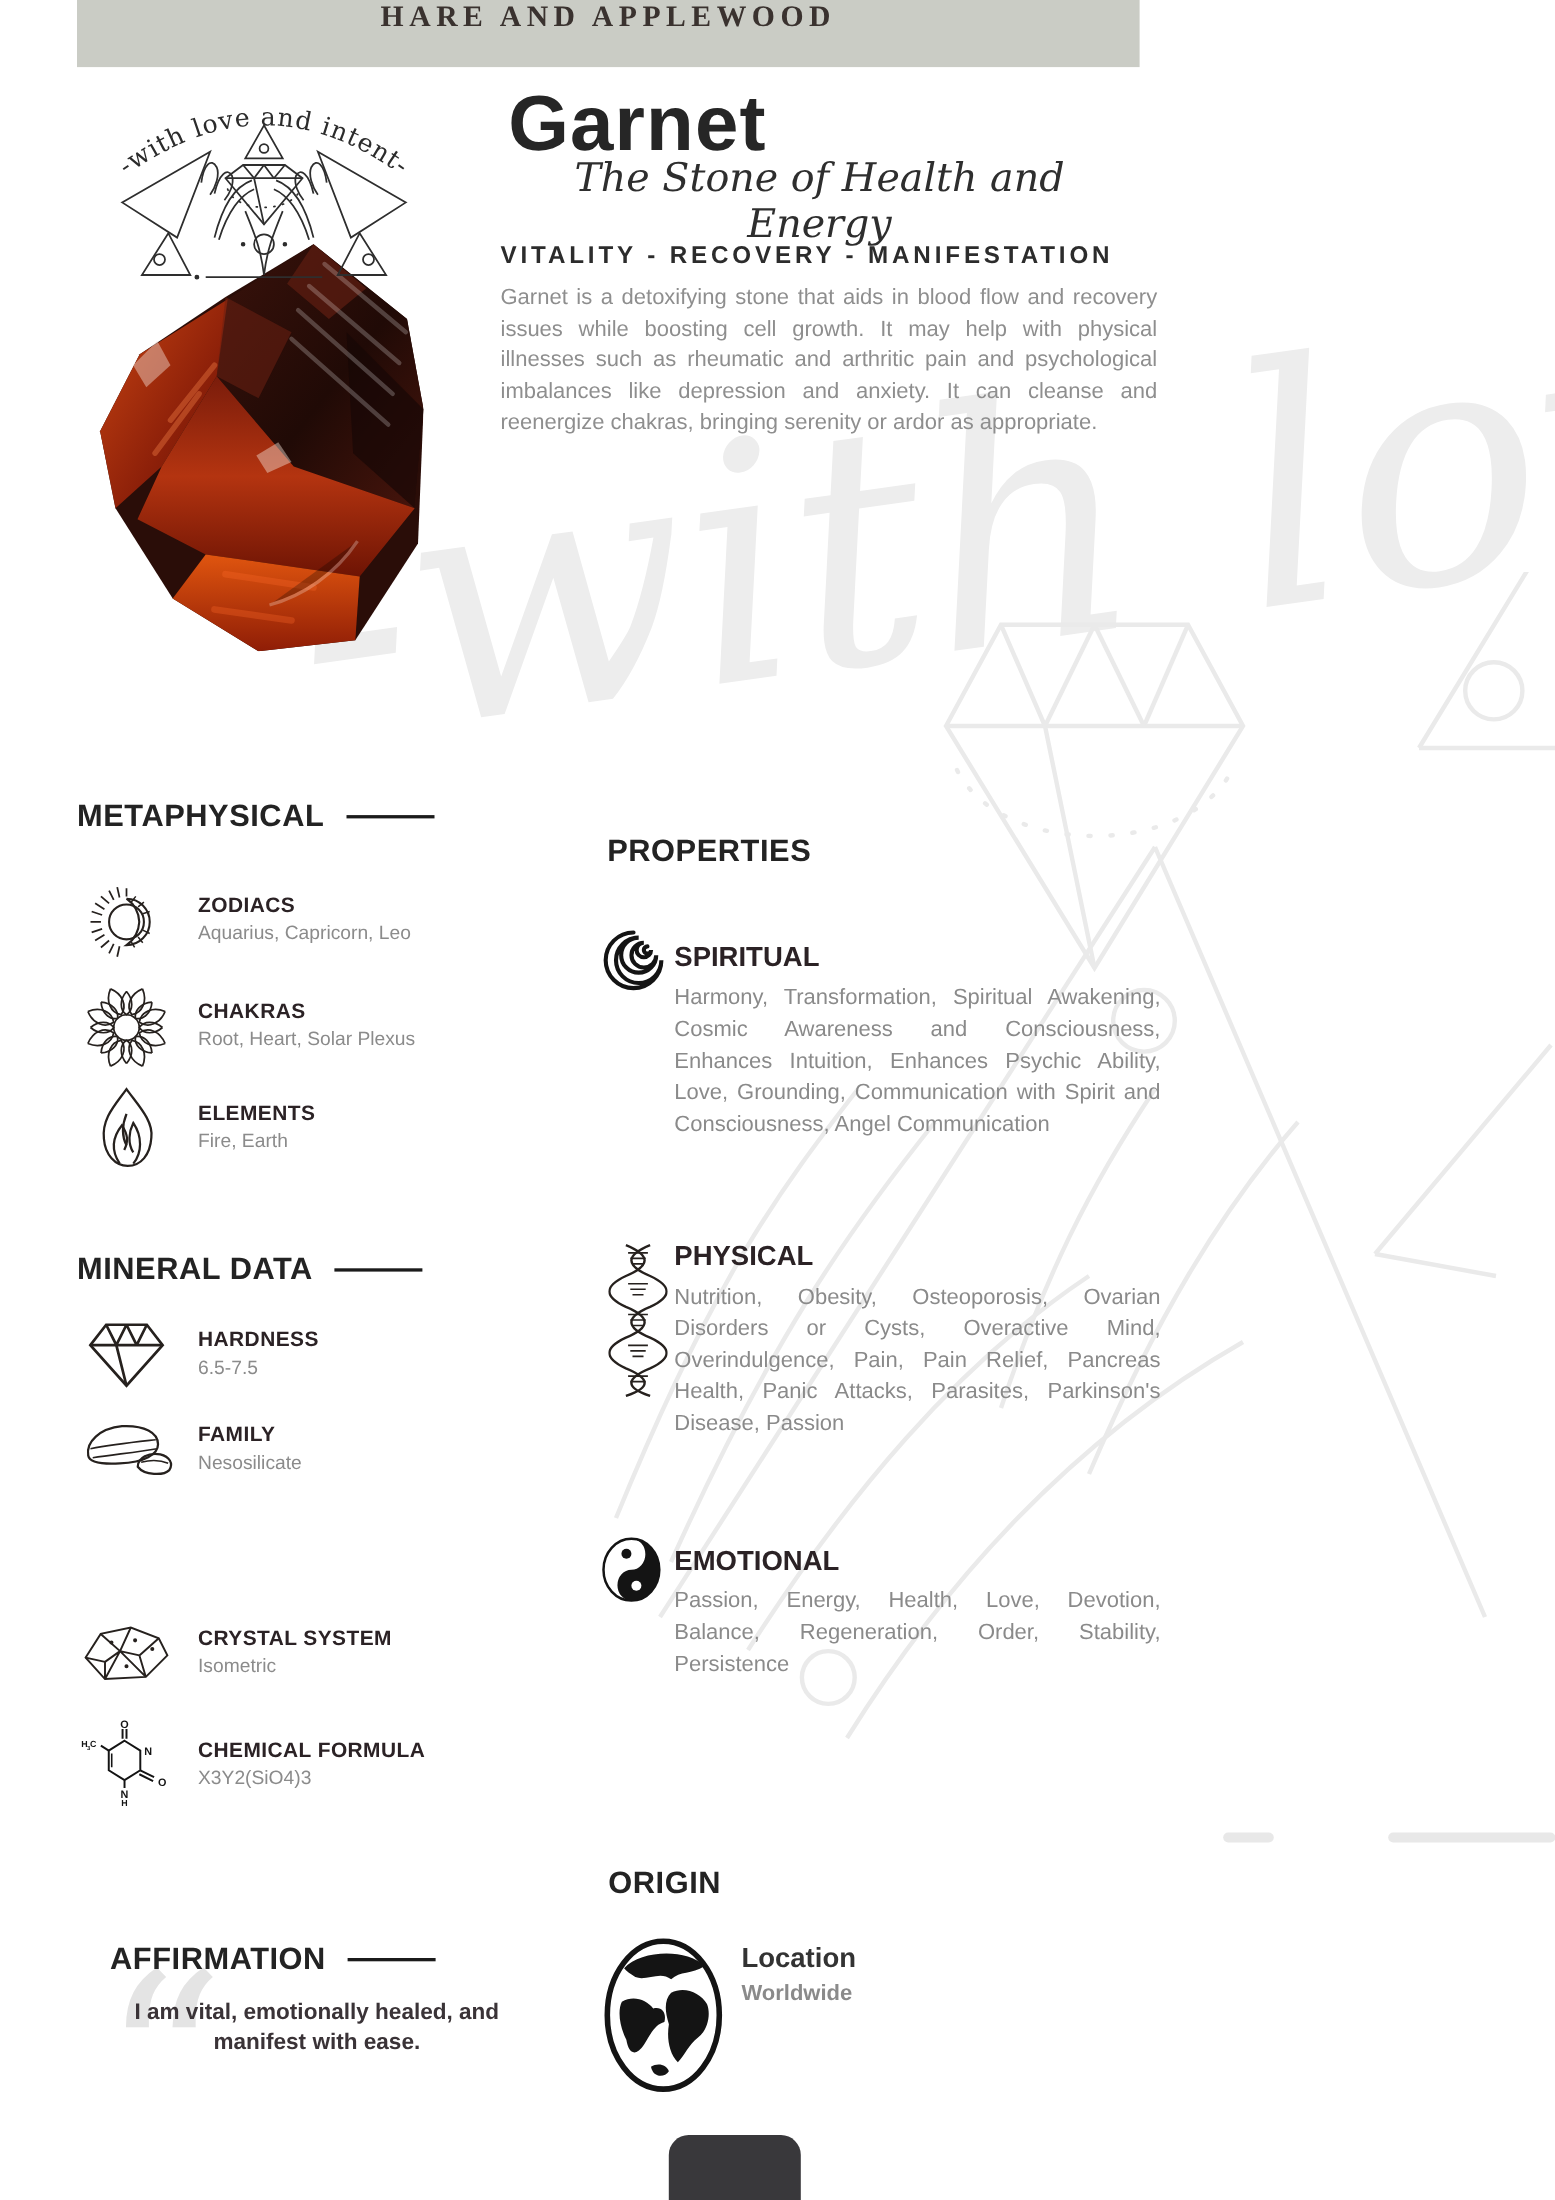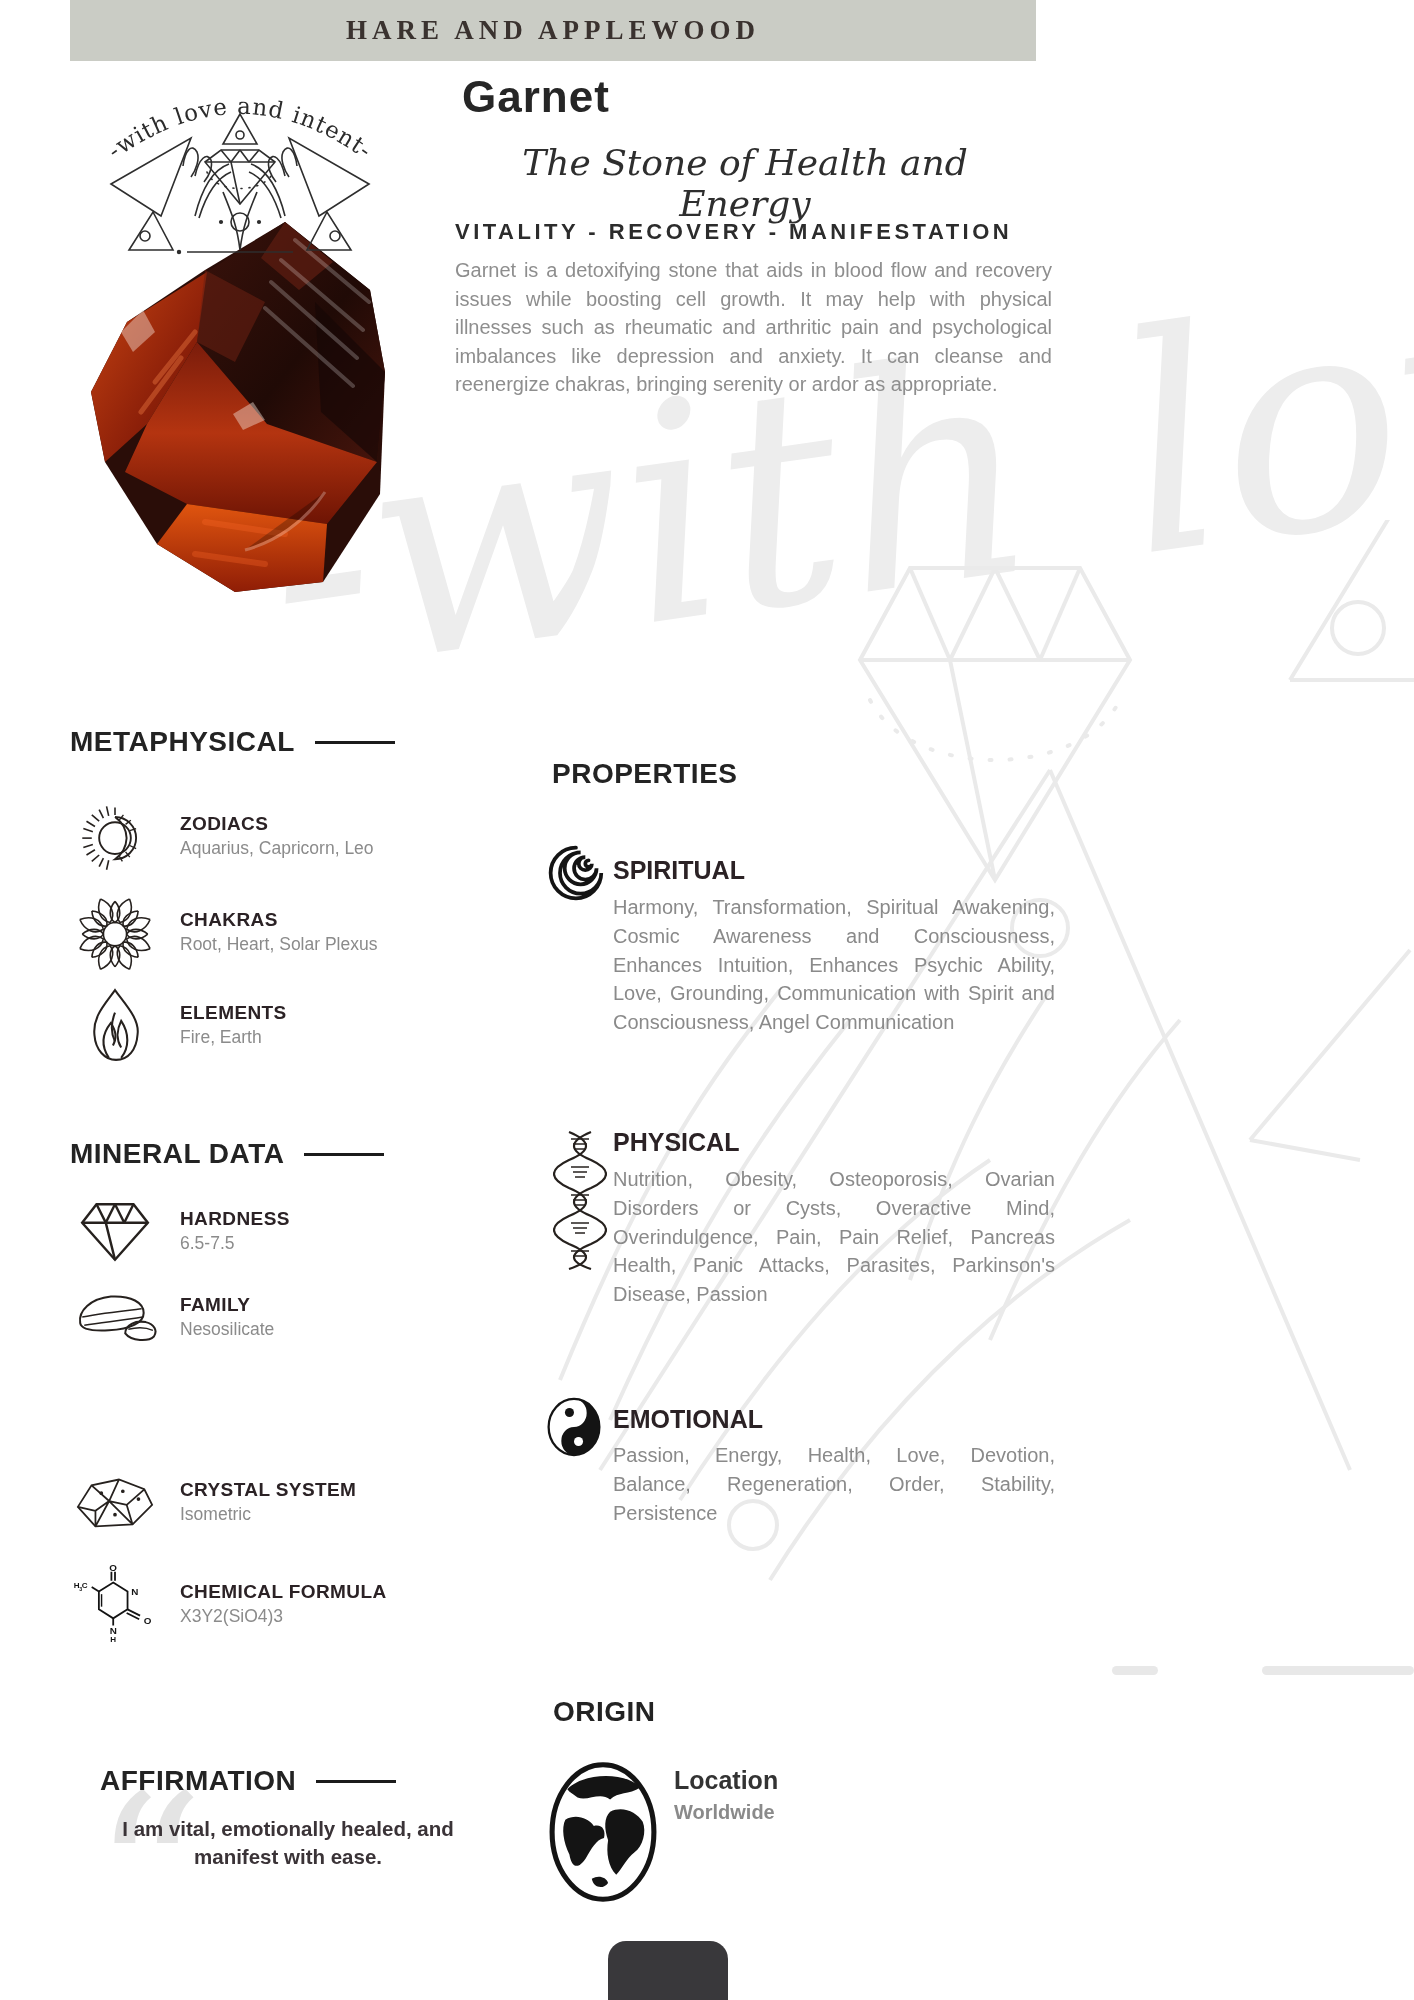--- a/index.html
+++ b/index.html
@@ -4,25 +4,25 @@
 <style>
   html,body{margin:0;padding:0;background:#ffffff;}
   .page{position:relative;width:1414px;height:2000px;background:#ffffff;overflow:hidden;
         font-family:"Liberation Sans",sans-serif;}
   
   .wm{position:absolute;z-index:0;pointer-events:none;}
   .art{position:absolute;z-index:1;}
   .ui{position:absolute;z-index:2;}
   
   .banner{left:70px;top:0;width:966px;height:61px;background:#caccc5;
-          display:flex;align-items:center;justify-content:center;}
+          display:flex;justify-content:center;}
   .banner span{font-family:"Liberation Serif",serif;font-weight:700;font-size:27px;
                letter-spacing:5px;color:#3a322f;}
   
-  .title{left:462px;top:72px;font-size:44px;font-weight:800;color:#262626;letter-spacing:1px;}
+  .title{left:462px;top:72px;font-size:71px;font-weight:800;color:#262626;letter-spacing:1px;}
   .subtitle{left:455px;top:142px;width:580px;text-align:center;
             font-family:"DejaVu Serif",serif;font-style:italic;font-size:36px;color:#2e2e2e;}
   .keywords{left:455px;top:219px;width:597px;font-size:22px;font-weight:700;
             letter-spacing:3.5px;color:#2c2c2c;}
   .desc{left:455px;top:256px;width:597px;font-size:20px;line-height:1.43;color:#8e8e8e;
         text-align:justify;}
   
   .sec-head{display:flex;align-items:center;gap:20px;}
   .sec-head b{font-size:28px;font-weight:700;color:#232323;letter-spacing:.5px;}
   .sec-head i{display:block;width:80px;height:3px;background:#1b1b1b;}

